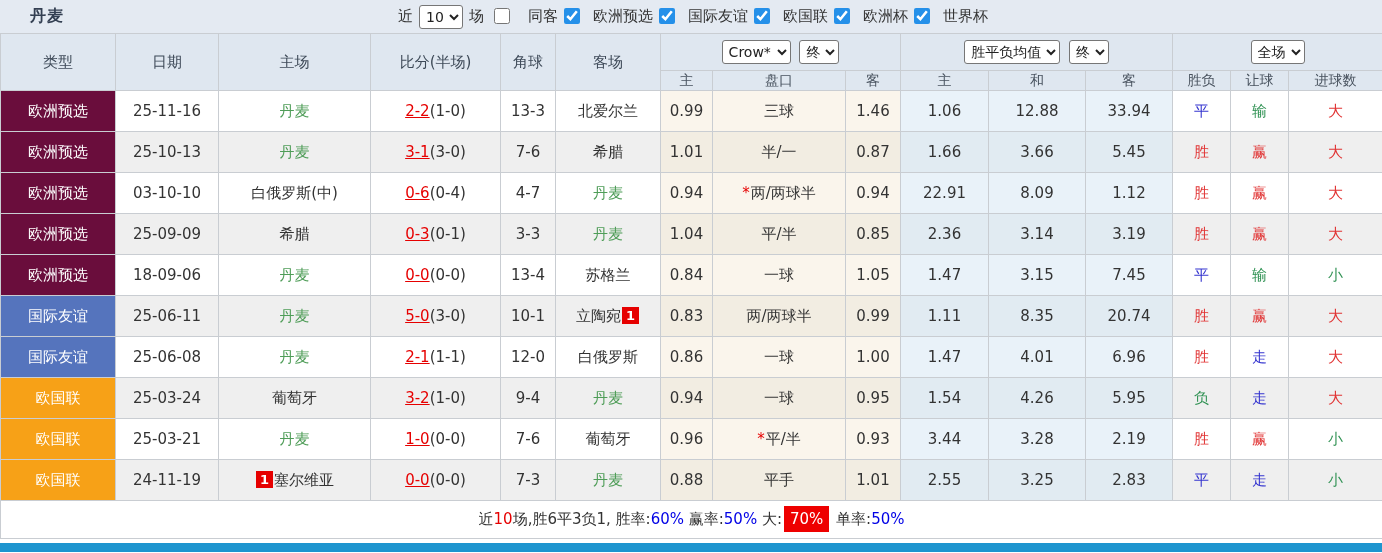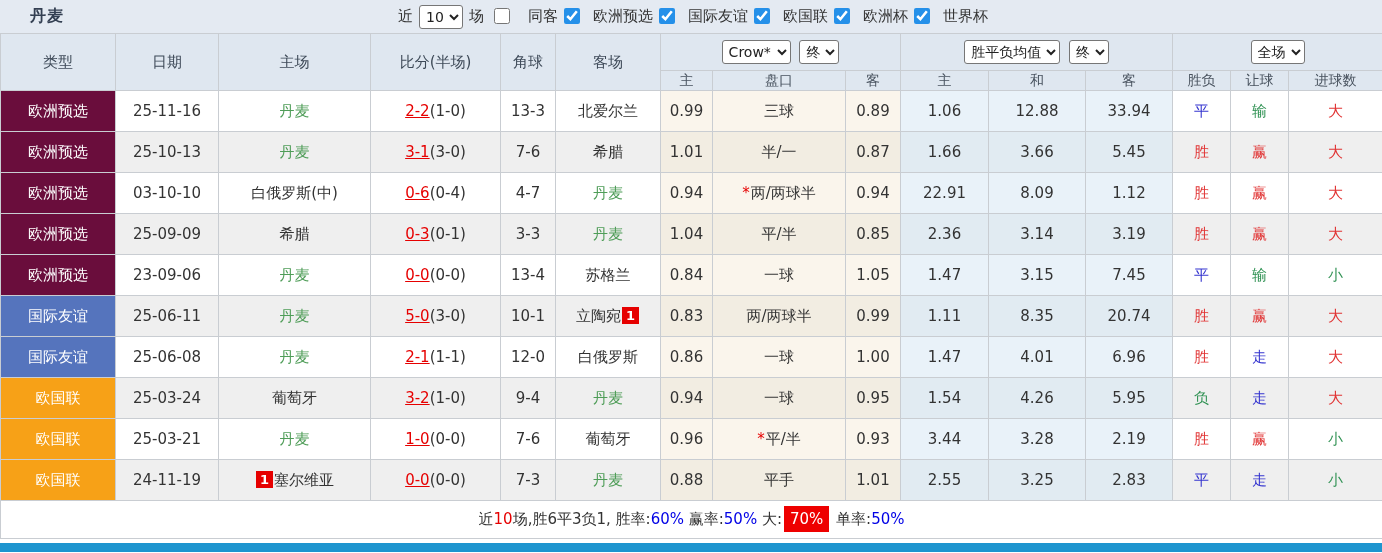--- a/index.html
+++ b/index.html
@@ -147,21 +147,21 @@
     <tbody id="rows">
         <tr>
           <td class="type-cell" style="background: rgb(106, 13, 60);">欧洲预选</td>
           <td>25-11-16</td>
           <td><span class="team-dk">丹麦</span></td>
           <td><span class="score-main">2-2</span><span class="score-half">(1-0)</span></td>
           <td>13-3</td>
           <td><span>北爱尔兰</span></td>
           <td class="crow">0.99</td>
           <td class="crow"><span>三球</span></td>
-          <td class="crow">0.89</td>
+          <td class="crow">1.46</td>
           <td class="avg">1.06</td>
           <td class="avg">12.88</td>
           <td class="avg">33.94</td>
           <td class="c-blue">平</td>
           <td class="c-green">输</td>
           <td class="c-red">大</td>
         </tr>
         <tr>
           <td class="type-cell" style="background: rgb(106, 13, 60);">欧洲预选</td>
           <td>25-10-13</td>
@@ -208,21 +208,21 @@
           <td class="crow">0.85</td>
           <td class="avg">2.36</td>
           <td class="avg">3.14</td>
           <td class="avg">3.19</td>
           <td class="c-red">胜</td>
           <td class="c-red">赢</td>
           <td class="c-red">大</td>
         </tr>
         <tr>
           <td class="type-cell" style="background: rgb(106, 13, 60);">欧洲预选</td>
-          <td>23-09-06</td>
+          <td>18-09-06</td>
           <td><span class="team-dk">丹麦</span></td>
           <td><span class="score-main">0-0</span><span class="score-half">(0-0)</span></td>
           <td>13-4</td>
           <td><span>苏格兰</span></td>
           <td class="crow">0.84</td>
           <td class="crow"><span>一球</span></td>
           <td class="crow">1.05</td>
           <td class="avg">1.47</td>
           <td class="avg">3.15</td>
           <td class="avg">7.45</td>

